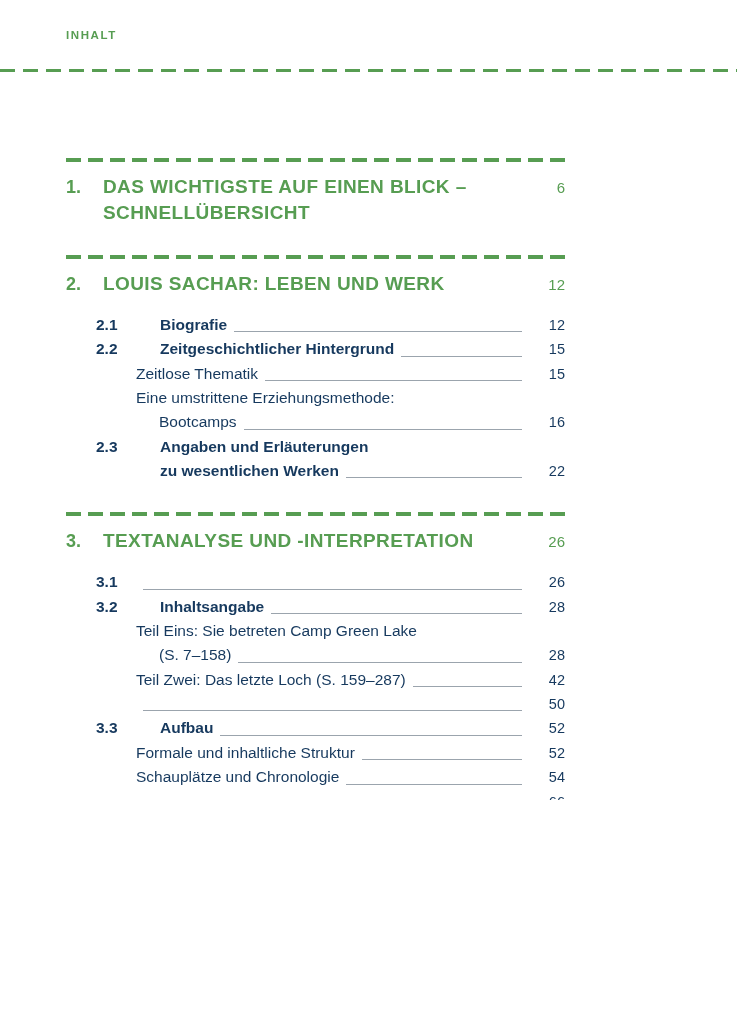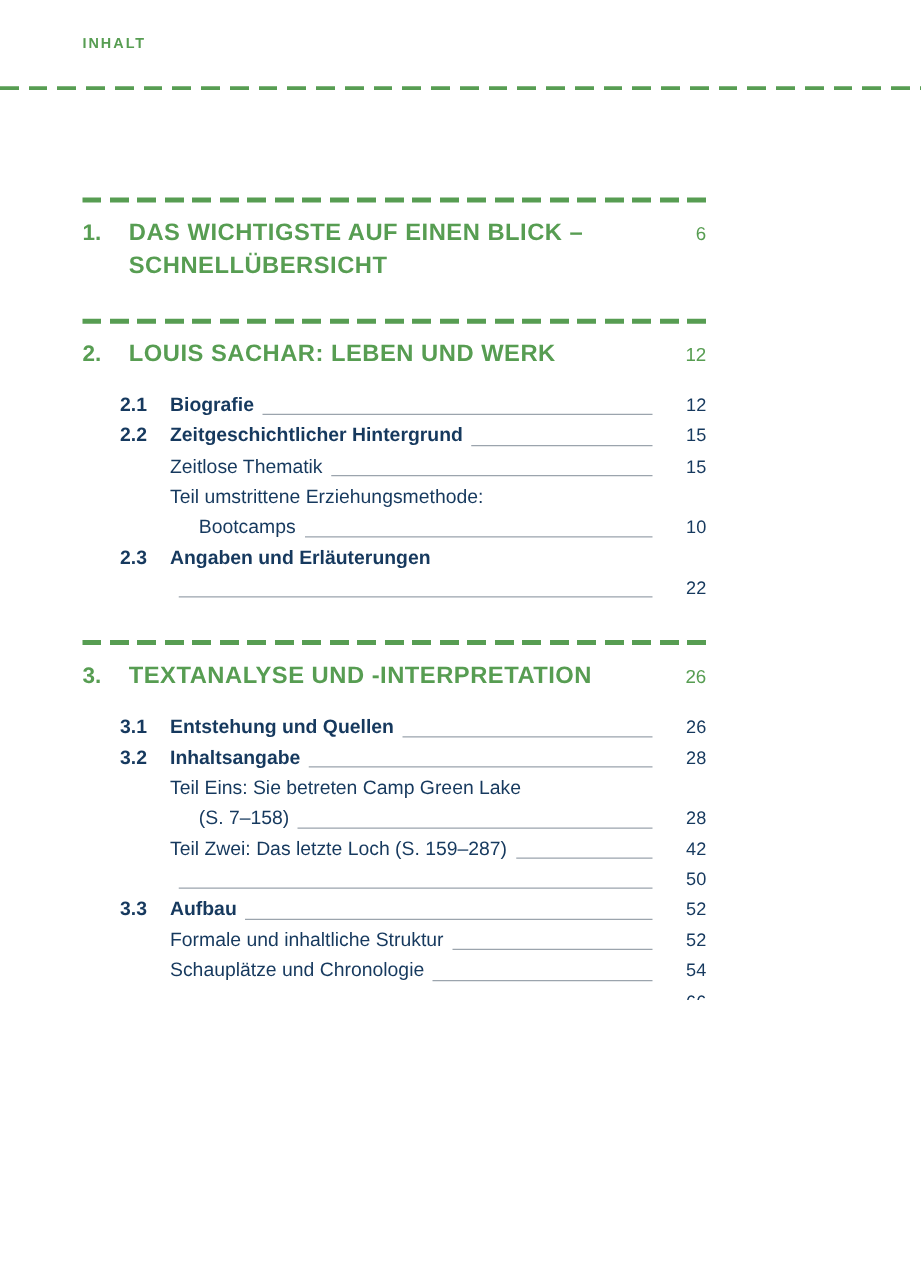--- a/index.html
+++ b/index.html
@@ -42,21 +42,21 @@
     line-height:26px;white-space:pre-line;
   }
   .h-page{width:30px;flex:none;text-align:right;font-size:15px;}
   .entries{margin:16px 0 0 30px;}
   .row{
     display:flex;align-items:flex-end;
     line-height:24.35px;font-size:15.5px;color:var(--navy);
   }
   .row.l2{padding-left:23px;}
   .e-num{width:40px;flex:none;font-weight:700;}
-  .e-text.bold{font-weight:700;}
+  .e-text.bold{font-weight:700;margin-left:24px;}
   .leader{
     flex:1;min-width:10px;align-self:flex-end;
     border-bottom:1px solid var(--leader);
     margin:0 13px 5px 7px;
   }
   .e-page{width:30px;flex:none;text-align:right;font-size:14.5px;}
 </style>
 </head>
 <body>
 
@@ -94,50 +94,50 @@
             <span class="e-page">15</span>
           </div>
           <div class="row">
             <span class="e-num"></span>
             <span class="e-text">Zeitlose Thematik</span>
             <span class="leader"></span>
             <span class="e-page">15</span>
           </div>
           <div class="row">
             <span class="e-num"></span>
-            <span class="e-text">Teil umstrittene Erziehungsmethode:</span>
+            <span class="e-text">Eine umstrittene Erziehungsmethode:</span>
           </div>
           <div class="row l2">
             <span class="e-num"></span>
             <span class="e-text">Bootcamps</span>
             <span class="leader"></span>
-            <span class="e-page">10</span>
+            <span class="e-page">16</span>
           </div>
           <div class="row">
             <span class="e-num">2.3</span>
             <span class="e-text bold">Angaben und Erläuterungen</span>
           </div>
           <div class="row">
             <span class="e-num"></span>
+            <span class="e-text bold">zu wesentlichen Werken</span>
             <span class="leader"></span>
             <span class="e-page">22</span>
           </div>
         </div>
       </section>
       <section class="toc-section">
         <div class="section-rule"></div>
         <div class="heading">
           <span class="h-num">3.</span>
           <span class="h-title">TEXTANALYSE UND -INTERPRETATION</span>
           <span class="h-page">26</span>
         </div>
         <div class="entries">
           <div class="row">
             <span class="e-num">3.1</span>
-            <span class="e-text bold">Entstehung und Quellen</span>
             <span class="leader"></span>
             <span class="e-page">26</span>
           </div>
           <div class="row">
             <span class="e-num">3.2</span>
             <span class="e-text bold">Inhaltsangabe</span>
             <span class="leader"></span>
             <span class="e-page">28</span>
           </div>
           <div class="row">

